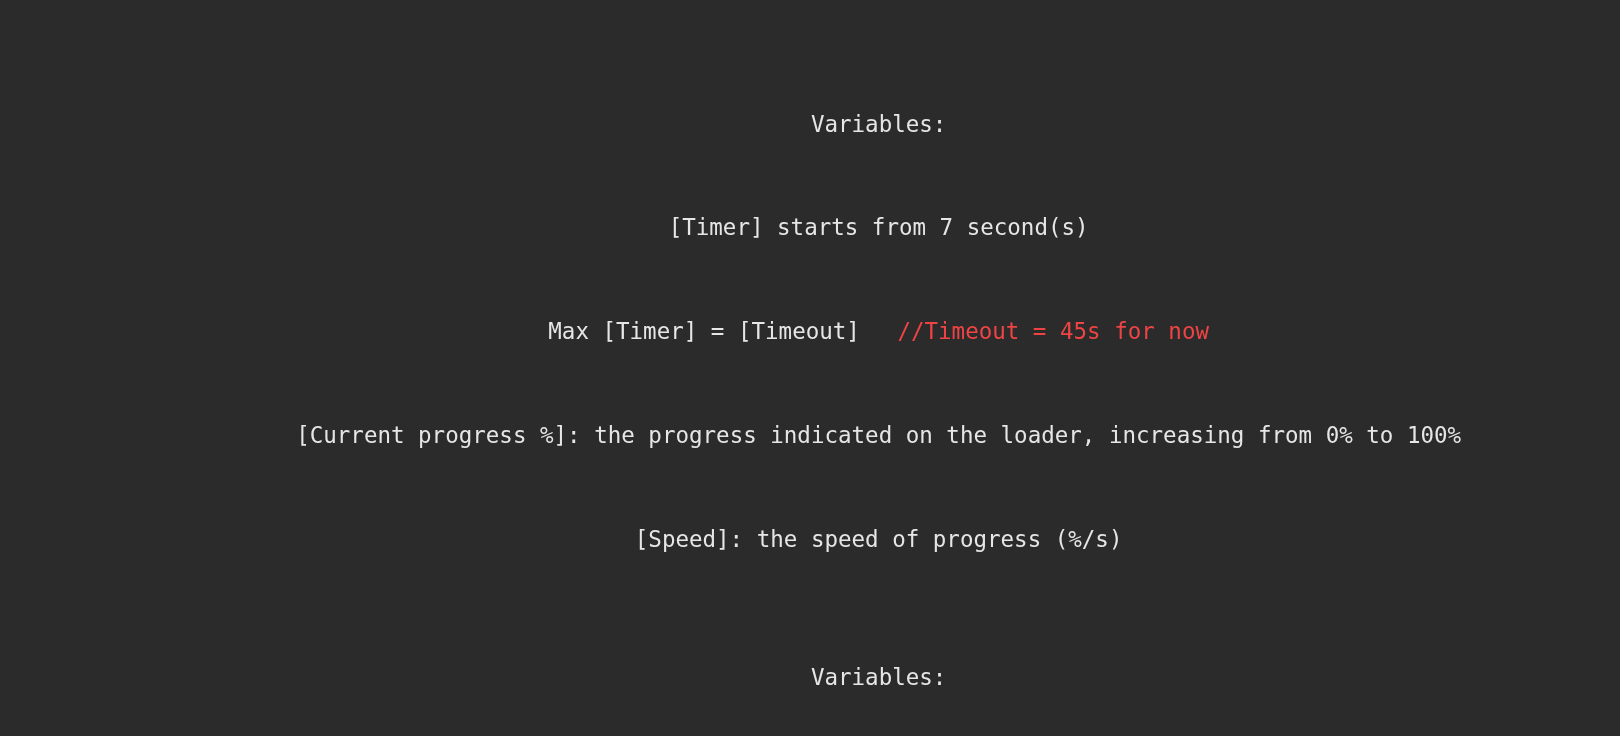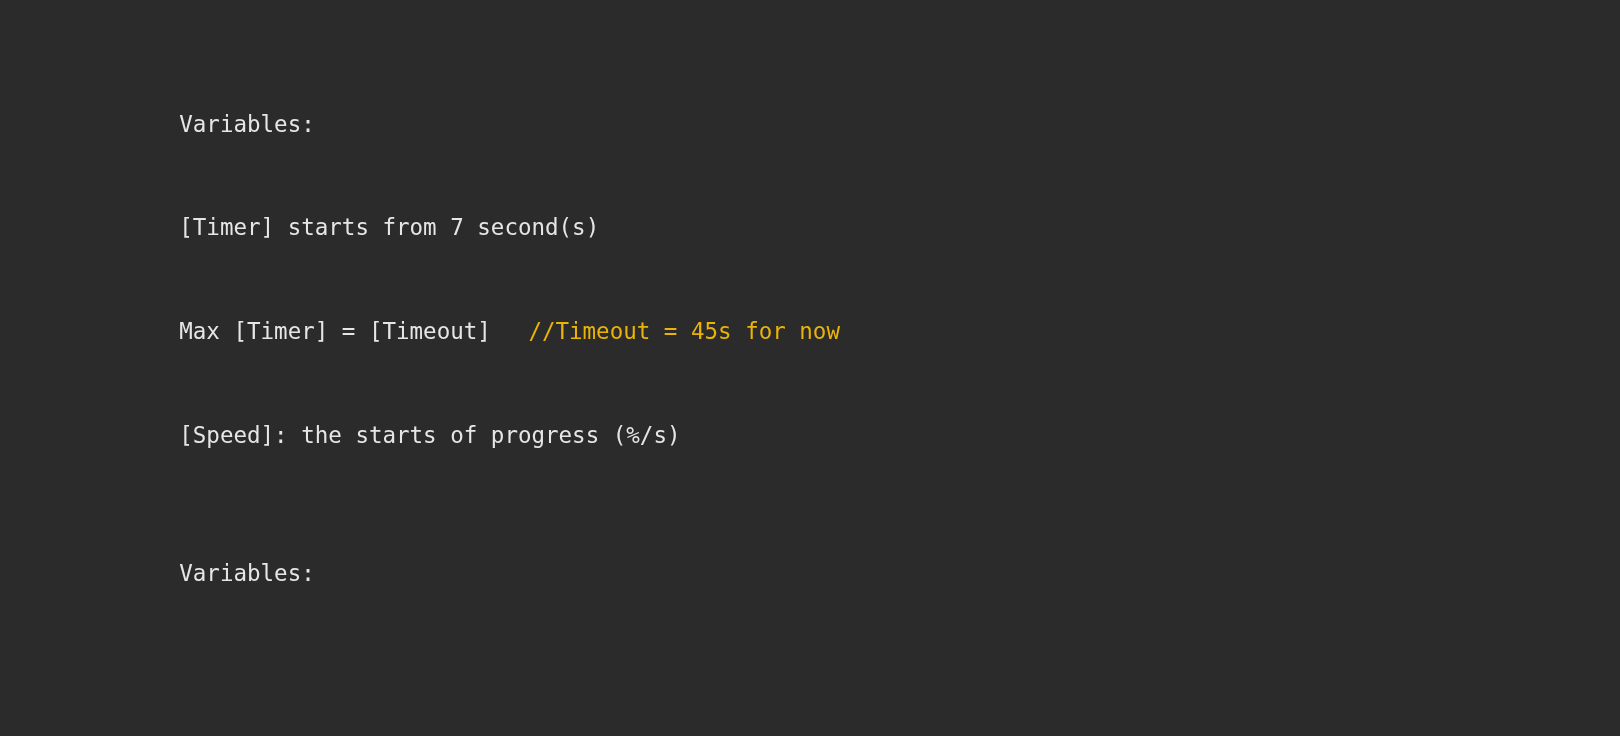--- a/index.html
+++ b/index.html
@@ -31,50 +31,54 @@
     width: 1480px;
   }
 
   .line {
     font-size: 22.5px;
     line-height: 34.6px;
     letter-spacing: 0px;
     color: #e6e6e6;
     white-space: pre;
     font-family: "DejaVu Sans Mono", "Liberation Mono", monospace;
+    text-align: center;
   }
 
   .line.blank {
     color: transparent;
   }
 
   .txt      { color: #e6e6e6; }
-  .comment  { color: #eab308; margin-left: 24px; }
+  .comment  { color: #ef4444; margin-left: 24px; }
 </style>
 </head>
 <body>
 
 <div id="spec-root">
   <div id="spec-body">
 
     <div class="line">
       <span class="txt">Variables:</span>
     </div>
 
     <div class="line">
       <span class="txt">[Timer] starts from 7 second(s)</span>
     </div>
 
     <div class="line">
       <span class="txt">Max [Timer] = [Timeout] </span><span class="comment">//Timeout = 45s for now</span>
     </div>
 
+    <div class="line">
+      <span class="txt">[Current progress %]: the progress indicated on the loader, increasing from 0% to 100%</span>
+    </div>
 
     <div class="line">
-      <span class="txt">[Speed]: the starts of progress (%/s)</span>
+      <span class="txt">[Speed]: the speed of progress (%/s)</span>
     </div>
 
     <div class="line blank">&nbsp;</div>
 
     <div class="line">
       <span class="txt">Variables:</span>
     </div>
 
     <div class="line">
       

